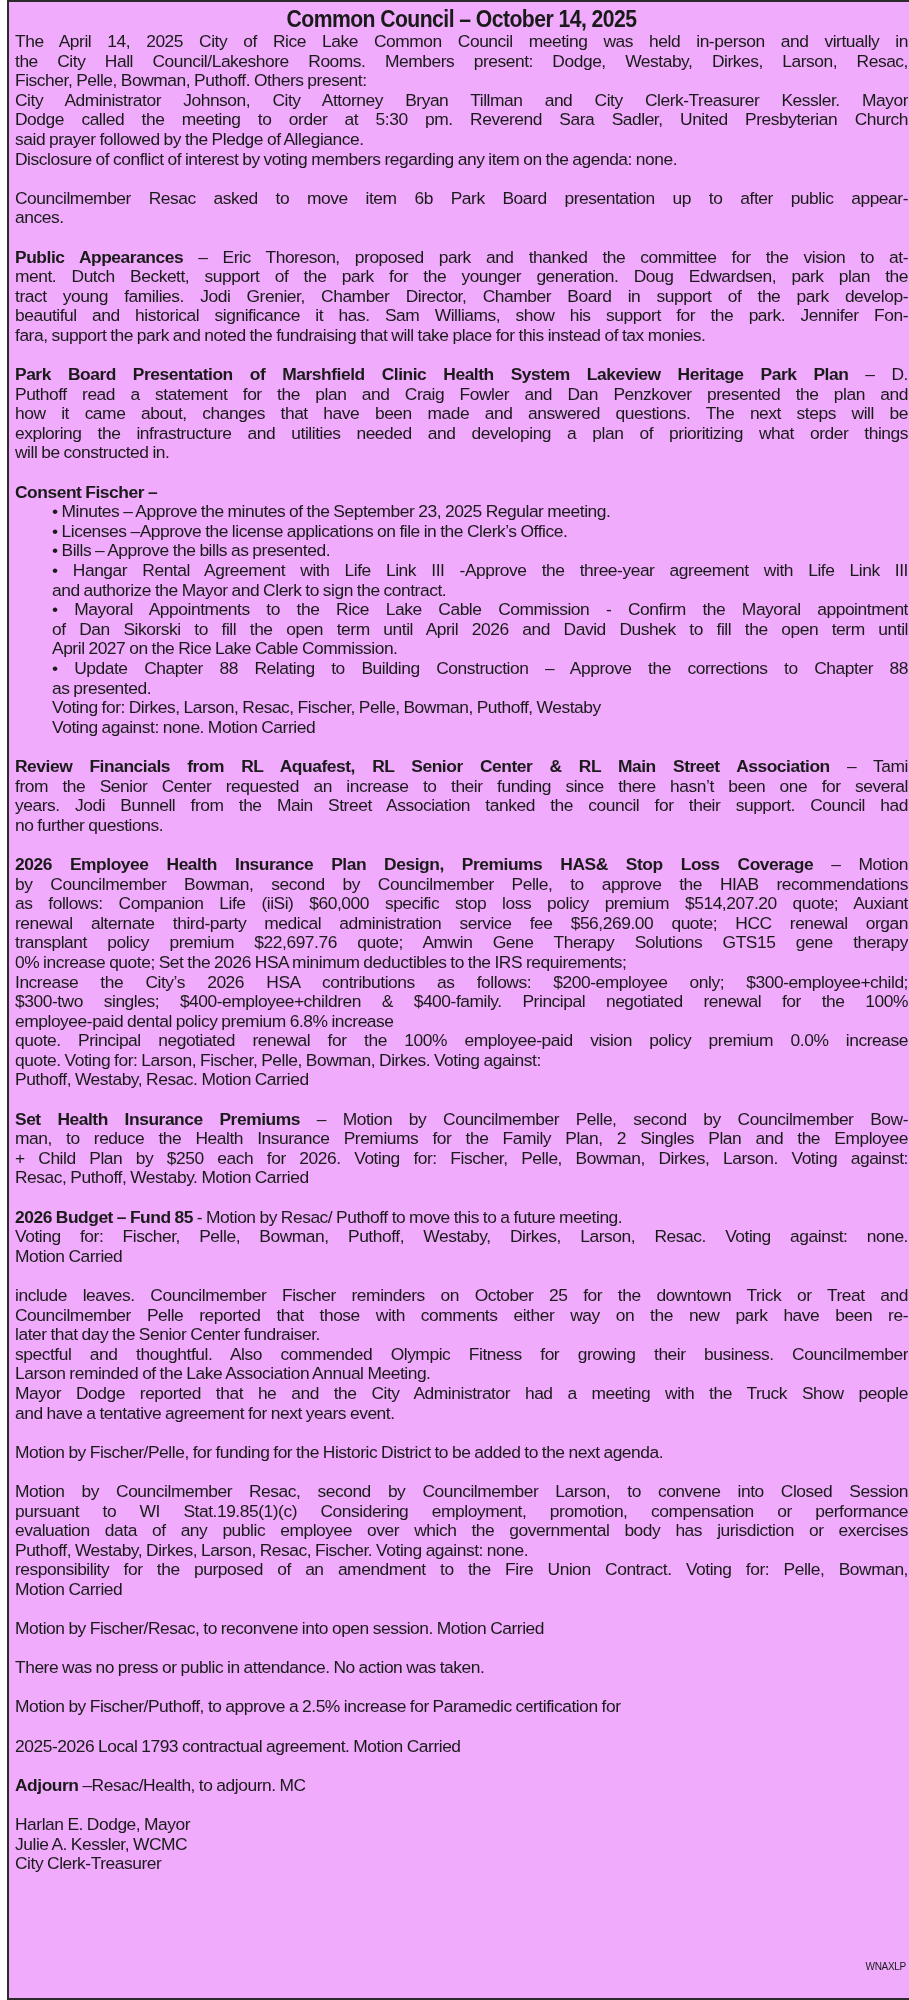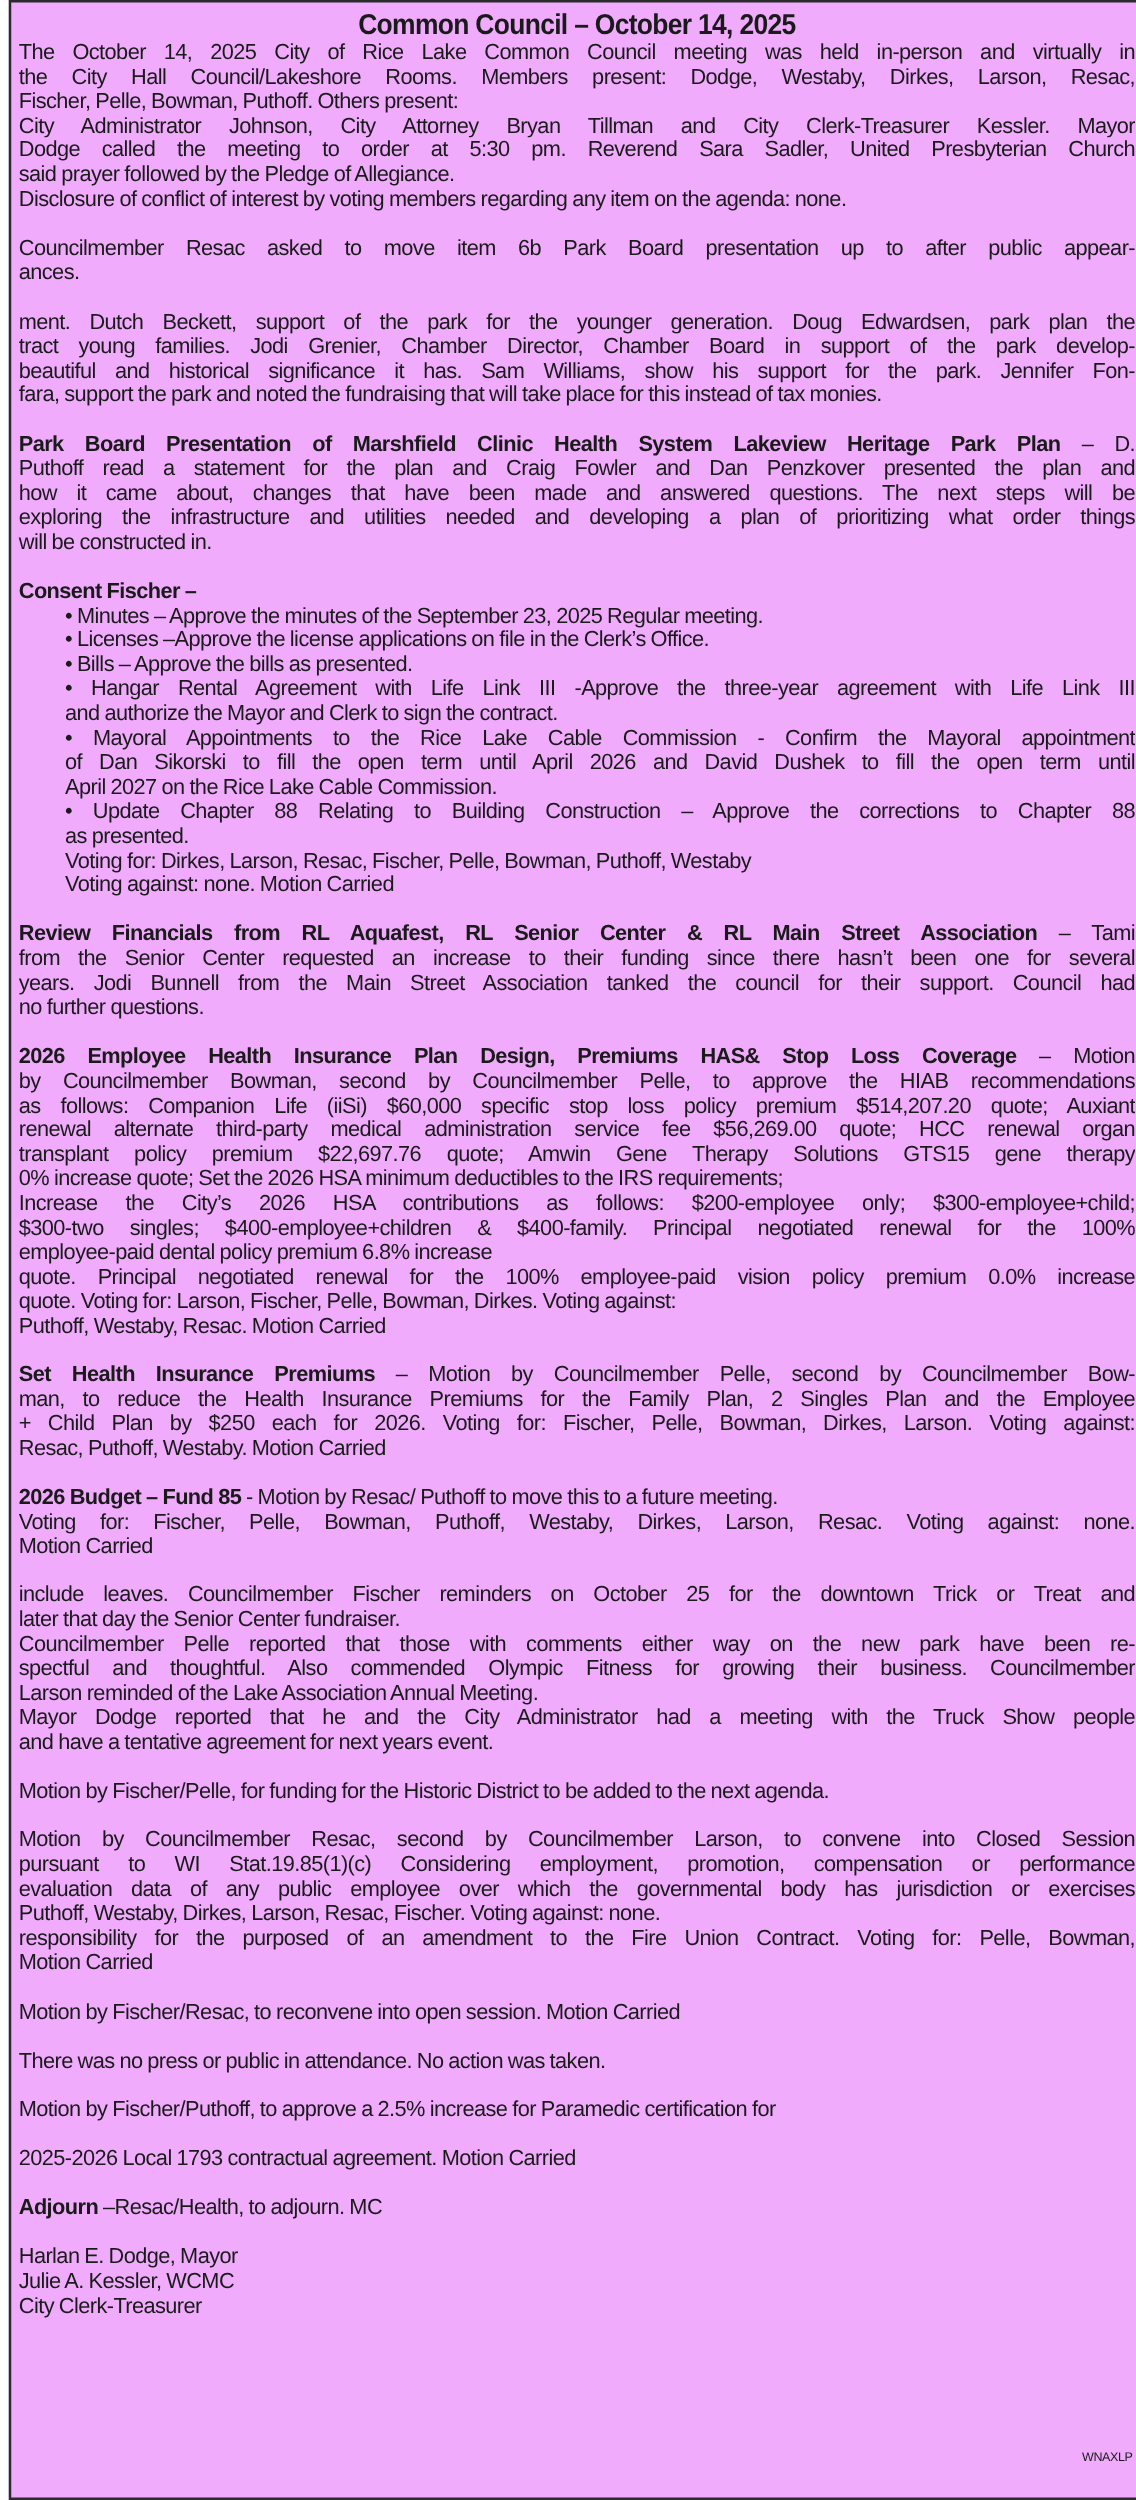--- a/index.html
+++ b/index.html
@@ -44,37 +44,38 @@
 </style>
 </head>
 <body>
 
 <div class="notice">
   <div class="title">Common Council – October 14, 2025</div>
 
   <div class="content">
 
     <div>
-      <span class="line just">The October 14, 2025 City of Rice Lake Common Council meeting was held in-person and virtually in</span>
+      <span class="line just">The April 14, 2025 City of Rice Lake Common Council meeting was held in-person and virtually in</span>
       <span class="line just">the City Hall Council/Lakeshore Rooms. Members present: Dodge, Westaby, Dirkes, Larson, Resac,</span>
       <span class="line">Fischer, Pelle, Bowman, Puthoff. Others present:</span>
       <span class="line just">City Administrator Johnson, City Attorney Bryan Tillman and City Clerk-Treasurer Kessler. Mayor</span>
       <span class="line just">Dodge called the meeting to order at 5:30 pm. Reverend Sara Sadler, United Presbyterian Church</span>
       <span class="line">said prayer followed by the Pledge of Allegiance.</span>
       <span class="line">Disclosure of conflict of interest by voting members regarding any item on the agenda: none.</span>
     </div>
     <div class="gap"></div>
 
     <div>
       <span class="line just">Councilmember Resac asked to move item 6b Park Board presentation up to after public appear-</span>
       <span class="line">ances.</span>
     </div>
     <div class="gap"></div>
 
     <div>
+      <span class="line just"><b class="b">Public Appearances</b><span> – Eric Thoreson, proposed park and thanked the committee for the vision to at-</span></span>
       <span class="line just">ment. Dutch Beckett, support of the park for the younger generation. Doug Edwardsen, park plan the</span>
       <span class="line just">tract young families. Jodi Grenier, Chamber Director, Chamber Board in support of the park develop-</span>
       <span class="line just">beautiful and historical significance it has. Sam Williams, show his support for the park. Jennifer Fon-</span>
       <span class="line">fara, support the park and noted the fundraising that will take place for this instead of tax monies.</span>
     </div>
     <div class="gap"></div>
 
     <div>
       <span class="line just"><b class="b">Park Board Presentation of Marshfield Clinic Health System Lakeview Heritage Park Plan</b><span> – D.</span></span>
       <span class="line just">Puthoff read a statement for the plan and Craig Fowler and Dan Penzkover presented the plan and</span>
@@ -137,22 +138,22 @@
 
     <div>
       <span class="line"><b class="b">2026 Budget – Fund 85</b><span> - Motion by Resac/ Puthoff to move this to a future meeting.</span></span>
       <span class="line just">Voting for: Fischer, Pelle, Bowman, Puthoff, Westaby, Dirkes, Larson, Resac. Voting against: none.</span>
       <span class="line">Motion Carried</span>
     </div>
     <div class="gap"></div>
 
     <div>
       <span class="line just">include leaves. Councilmember Fischer reminders on October 25 for the downtown Trick or Treat and</span>
+      <span class="line just">Councilmember Pelle reported that those with comments either way on the new park have been re-</span>
       <span class="line">later that day the Senior Center fundraiser.</span>
-      <span class="line just">Councilmember Pelle reported that those with comments either way on the new park have been re-</span>
       <span class="line just">spectful and thoughtful. Also commended Olympic Fitness for growing their business. Councilmember</span>
       <span class="line">Larson reminded of the Lake Association Annual Meeting.</span>
       <span class="line just">Mayor Dodge reported that he and the City Administrator had a meeting with the Truck Show people</span>
       <span class="line">and have a tentative agreement for next years event.</span>
     </div>
     <div class="gap"></div>
 
     <div>
       <span class="line">Motion by Fischer/Pelle, for funding for the Historic District to be added to the next agenda.</span>
     </div>

